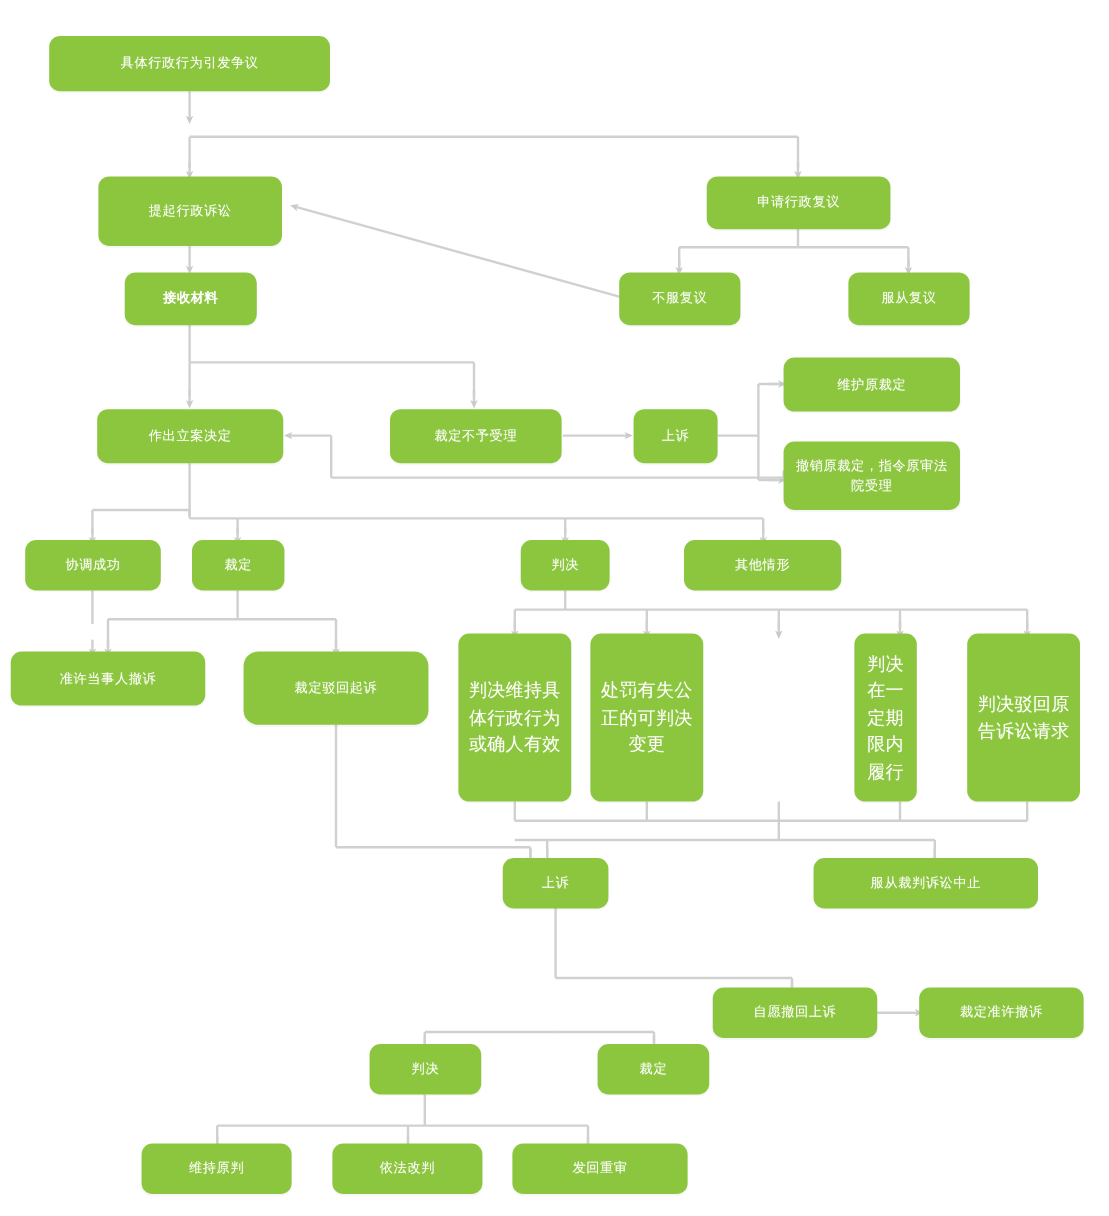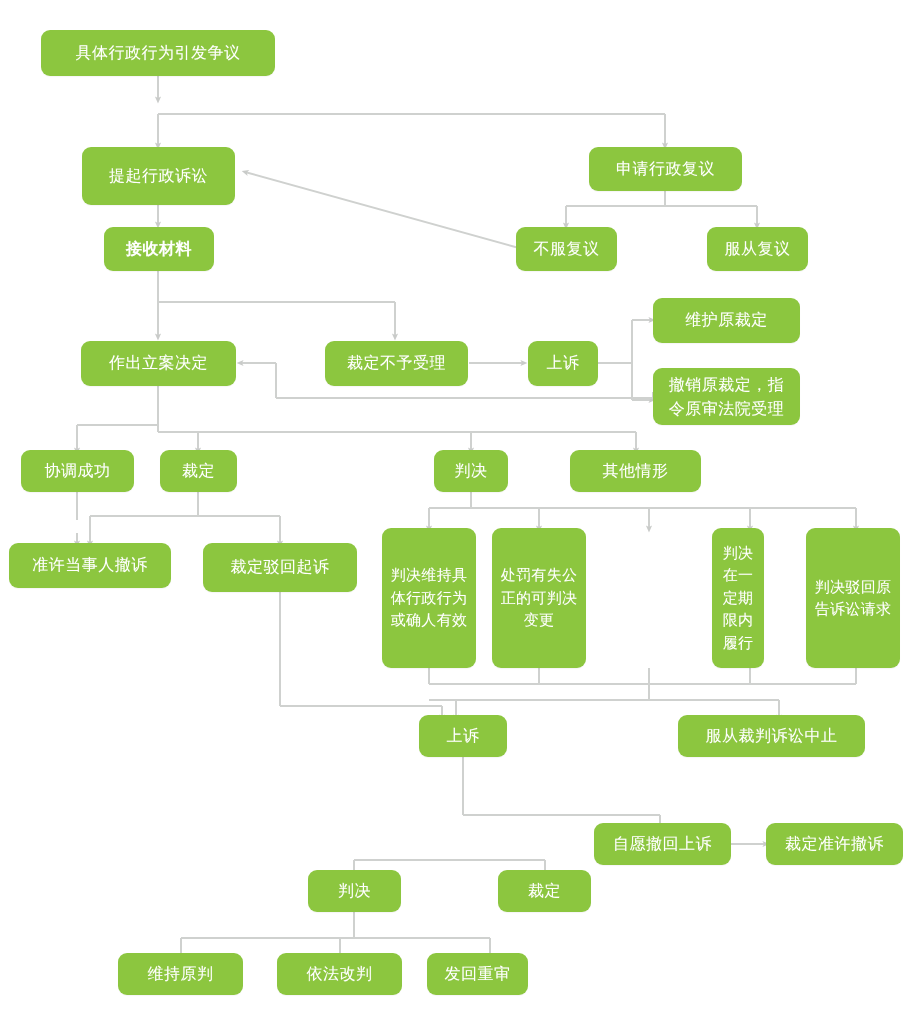--- a/index.html
+++ b/index.html
@@ -24,21 +24,21 @@
   .node{
     position:absolute;
     box-sizing:border-box;
     background:#8CC63F;
     border-radius:9px;
     color:#ffffff;
     display:flex;
     align-items:center;
     justify-content:center;
     text-align:center;
-    font-size:16px;
+    font-size:11px;
     line-height:1.38;
     letter-spacing:0.5px;
     padding:2px 6px;
     z-index:5;
     box-shadow:0 1px 1px rgba(0,0,0,0.04);
     text-shadow:0 0 1px rgba(255,255,255,0.25);
   }
   .node.tall{
     font-size:15px;
     line-height:1.5;
@@ -290,21 +290,21 @@
   </div>
 
   <div class="node" style="left:570px;top:450px;width:131px;height:42px;">
     <span class="node-label">其他情形</span>
   </div>
 
   <div class="node" style="left:9px;top:543px;width:162px;height:45px;">
     <span class="node-label">准许当事人撤诉</span>
   </div>
 
-  <div class="node" style="left:203px;top:543px;width:154px;height:49px;">
+  <div class="node" style="left:203px;top:543px;width:154px;height:61px;border-radius:12px;">
     <span class="node-label">裁定驳回起诉</span>
   </div>
 
   <div class="node tall" style="left:382px;top:528px;width:94px;height:140px;">
     <span class="node-label">判决维持具体行政行为或确人有效</span>
   </div>
 
   <div class="node tall" style="left:492px;top:528px;width:94px;height:140px;">
     <span class="node-label">处罚有失公正的可判决变更</span>
   </div>
@@ -343,17 +343,17 @@
   </div>
 
   <div class="node" style="left:118px;top:953px;width:125px;height:42px;">
     <span class="node-label">维持原判</span>
   </div>
 
   <div class="node" style="left:277px;top:953px;width:125px;height:42px;">
     <span class="node-label">依法改判</span>
   </div>
 
-  <div class="node" style="left:427px;top:953px;width:101px;height:42px;">
+  <div class="node" style="left:427px;top:953px;width:146px;height:42px;">
     <span class="node-label">发回重审</span>
   </div>
 
 </div>
 
 </body></html>

